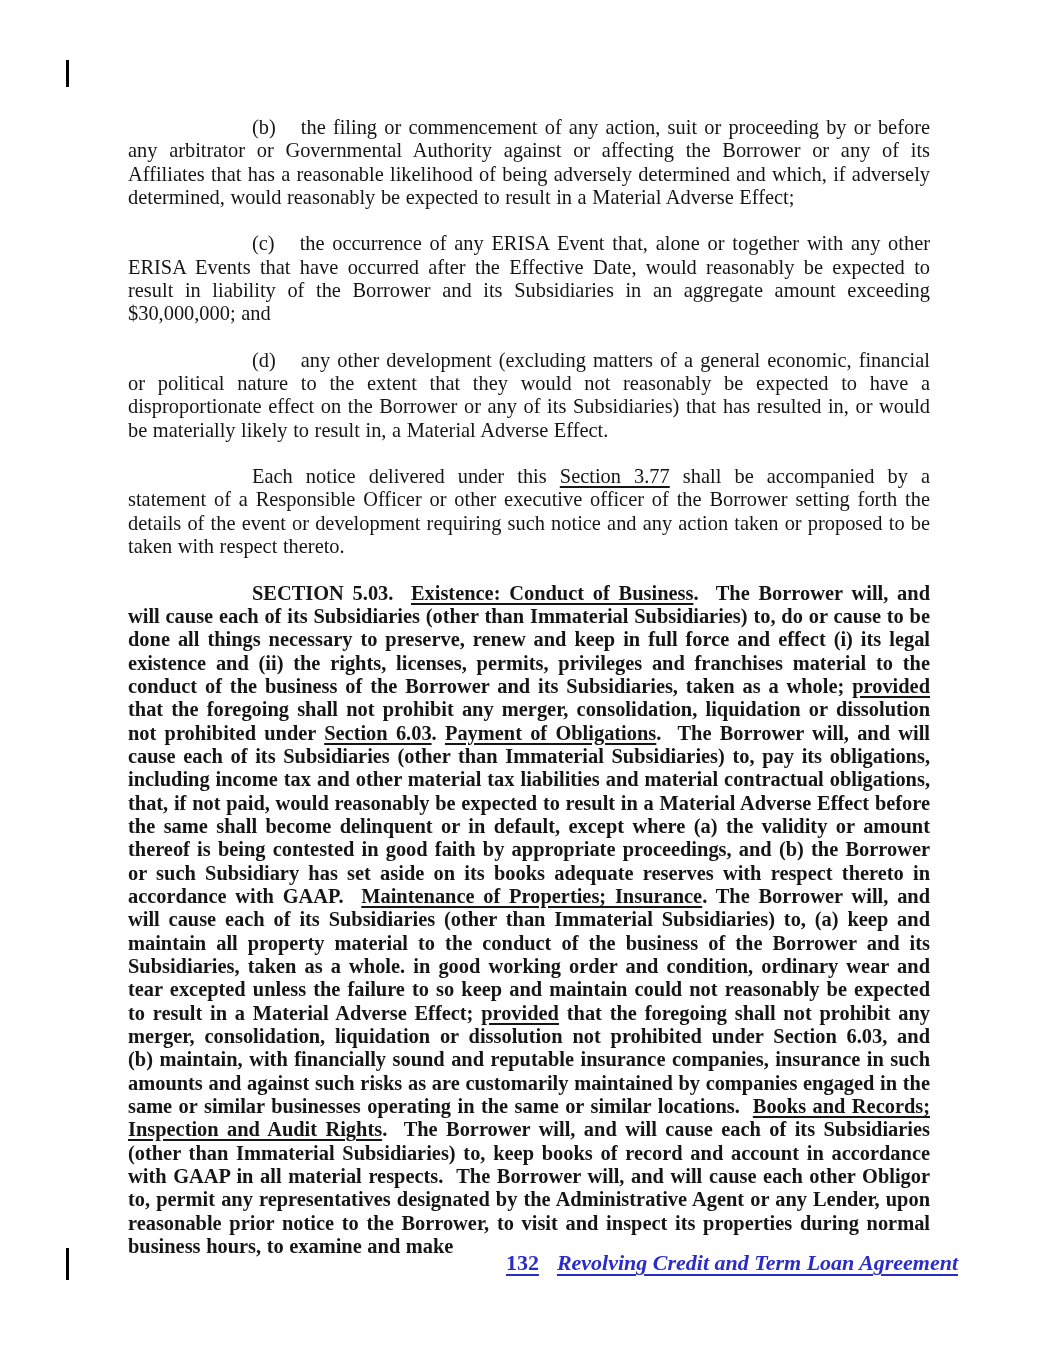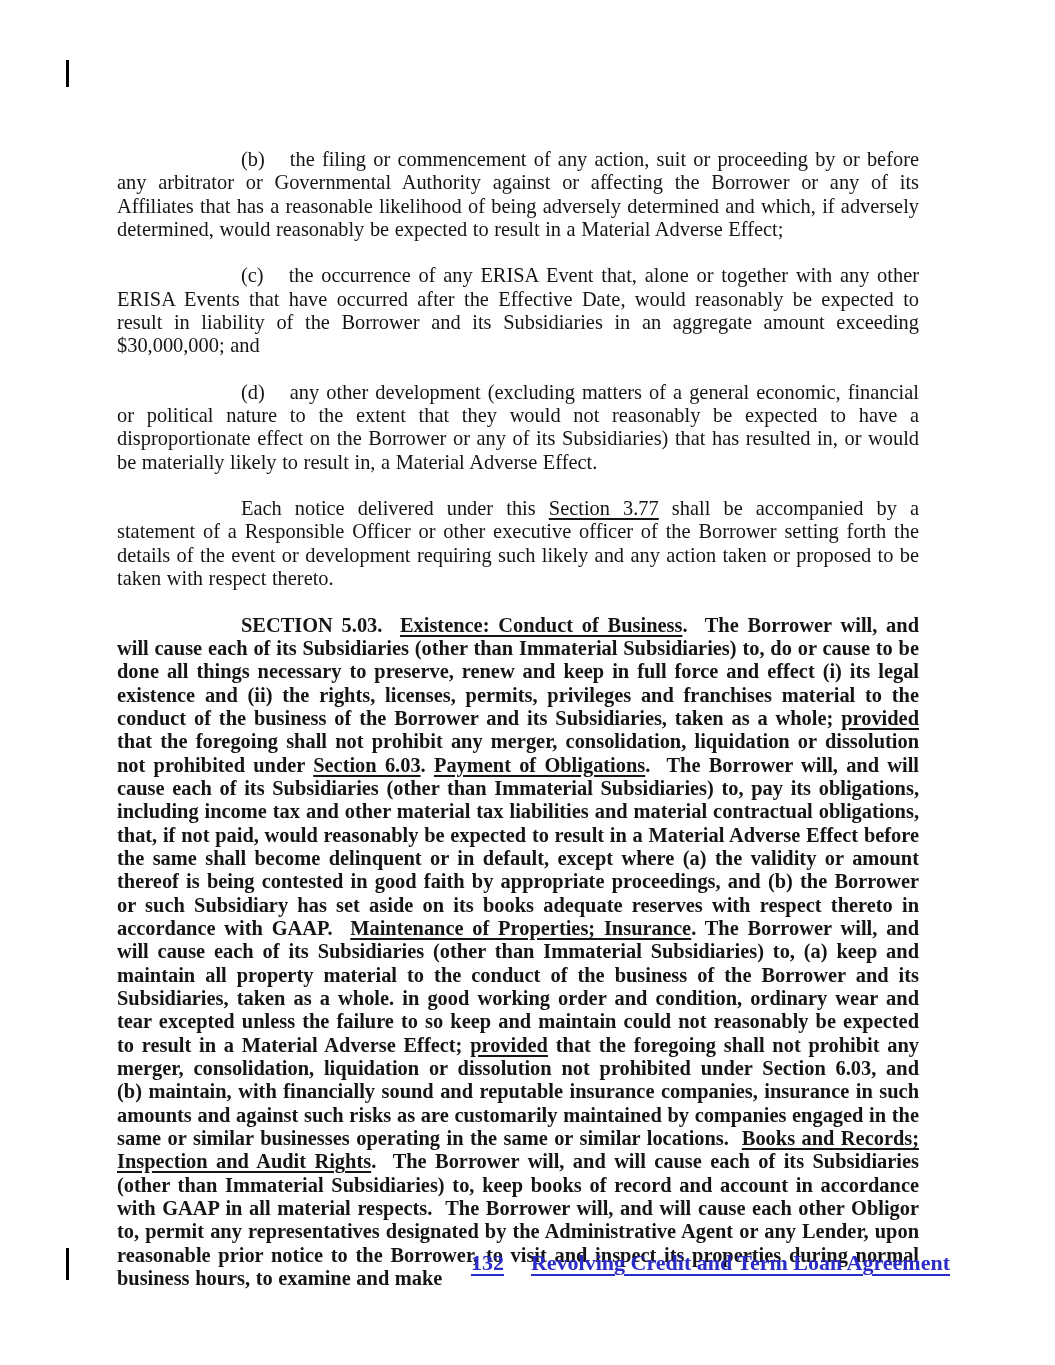--- a/index.html
+++ b/index.html
@@ -20,71 +20,71 @@
   .change-bar {
     position: absolute;
     left: 66px;
     width: 3px;
     background: #000000;
   }
   .change-bar.top { top: 60px; height: 27px; }
   .change-bar.bottom { top: 1248px; height: 32px; }
   .content {
     position: absolute;
-    left: 117px;
+    left: 128px;
     top: 116px;
     width: 802px;
-    margin-top: 32px;
   }
   .para {
     font-size: 20.4px;
     line-height: 23.35px;
     text-align: justify;
     text-indent: 124px;
     margin: 0 0 23px 0;
     word-spacing: 0.5px;
   }
   .para:last-child { margin-bottom: 0; font-weight: bold; }
   .tab { display: inline-block; width: 25px; }
   .u { text-decoration: underline; text-underline-offset: 3px; text-decoration-thickness: 1.5px; }
   .footer {
     position: absolute;
     top: 1250px;
-    right: 105px;
+    right: 97px;
     display: flex;
     align-items: baseline;
-    gap: 27px;
+    gap: 18px;
     font-size: 22px;
     font-weight: bold;
     color: var(--link-color, #2b2bc8);
     white-space: nowrap;
   }
   .footer .page-num {
     text-decoration: underline;
     text-underline-offset: 4px;
     text-decoration-thickness: 1.5px;
   }
   .footer .doc-title {
+    font-style: italic;
     text-decoration: underline;
     text-underline-offset: 4px;
     text-decoration-thickness: 1.5px;
   }
 </style>
 </head>
 <body>
 
 <div class="page">
 
   <div class="change-bar top"></div>
 
   <div class="content">
     <p class="para"><span>(b)</span><span class="tab"></span><span>the filing or commencement of any action, suit or proceeding by or before any arbitrator or Governmental Authority against or affecting the Borrower or any of its Affiliates that has a reasonable likelihood of being adversely determined and which, if adversely determined, would reasonably be expected to result in a Material Adverse Effect;</span></p>
     <p class="para"><span>(c)</span><span class="tab"></span><span>the occurrence of any ERISA Event that, alone or together with any other ERISA Events that have occurred after the Effective Date, would reasonably be expected to result in liability of the Borrower and its Subsidiaries in an aggregate amount exceeding $30,000,000; and</span></p>
     <p class="para"><span>(d)</span><span class="tab"></span><span>any other development (excluding matters of a general economic, financial or political nature to the extent that they would not reasonably be expected to have a disproportionate effect on the Borrower or any of its Subsidiaries) that has resulted in, or would be materially likely to result in, a Material Adverse Effect.</span></p>
-    <p class="para"><span>Each notice delivered under this </span><span class="u">Section 3.77</span><span> shall be accompanied by a statement of a Responsible Officer or other executive officer of the Borrower setting forth the details of the event or development requiring such likely and any action taken or proposed to be taken with respect thereto.</span></p>
+    <p class="para"><span>Each notice delivered under this </span><span class="u">Section 3.77</span><span> shall be accompanied by a statement of a Responsible Officer or other executive officer of the Borrower setting forth the details of the event or development requiring such notice and any action taken or proposed to be taken with respect thereto.</span></p>
     <p class="para"><span>SECTION 5.03.&nbsp; </span><span class="u">Existence: Conduct of Business</span><span>.&nbsp; The Borrower will, and will cause each of its Subsidiaries (other than Immaterial Subsidiaries) to, do or cause to be done all things necessary to preserve, renew and keep in full force and effect (i) its legal existence and (ii) the rights, licenses, permits, privileges and franchises material to the conduct of the business of the Borrower and its Subsidiaries, taken as a whole; </span><span class="u">provided</span><span> that the foregoing shall not prohibit any merger, consolidation, liquidation or dissolution not prohibited under </span><span class="u">Section 6.03</span><span>. </span><span class="u">Payment of Obligations</span><span>.&nbsp; The Borrower will, and will cause each of its Subsidiaries (other than Immaterial Subsidiaries) to, pay its obligations, including income tax and other material tax liabilities and material contractual obligations, that, if not paid, would reasonably be expected to result in a Material Adverse Effect before the same shall become delinquent or in default, except where (a)&nbsp;the validity or amount thereof is being contested in good faith by appropriate proceedings, and (b)&nbsp;the Borrower or such Subsidiary has set aside on its books adequate reserves with respect thereto in accordance with GAAP.&nbsp; </span><span class="u">Maintenance of Properties; Insurance</span><span>. The Borrower will, and will cause each of its Subsidiaries (other than Immaterial Subsidiaries) to, (a)&nbsp;keep and maintain all property material to the conduct of the business of the Borrower and its Subsidiaries, taken as a whole. in good working order and condition, ordinary wear and tear excepted unless the failure to so keep and maintain could not reasonably be expected to result in a Material Adverse Effect; </span><span class="u">provided</span><span> that the foregoing shall not prohibit any merger, consolidation, liquidation or dissolution not prohibited under Section 6.03, and (b)&nbsp;maintain, with financially sound and reputable insurance companies, insurance in such amounts and against such risks as are customarily maintained by companies engaged in the same or similar businesses operating in the same or similar locations.&nbsp; </span><span class="u">Books and Records; Inspection and Audit Rights</span><span>.&nbsp; The Borrower will, and will cause each of its Subsidiaries (other than Immaterial Subsidiaries) to, keep books of record and account in accordance with GAAP in all material respects.&nbsp; The Borrower will, and will cause each other Obligor to, permit any representatives designated by the Administrative Agent or any Lender, upon reasonable prior notice to the Borrower, to visit and inspect its properties during normal business hours, to examine and make</span></p>
   </div>
 
   <div class="footer">
     <span class="page-num">132</span>
     <span class="doc-title">Revolving Credit and Term Loan Agreement</span>
   </div>
 
   <div class="change-bar bottom"></div>
 

